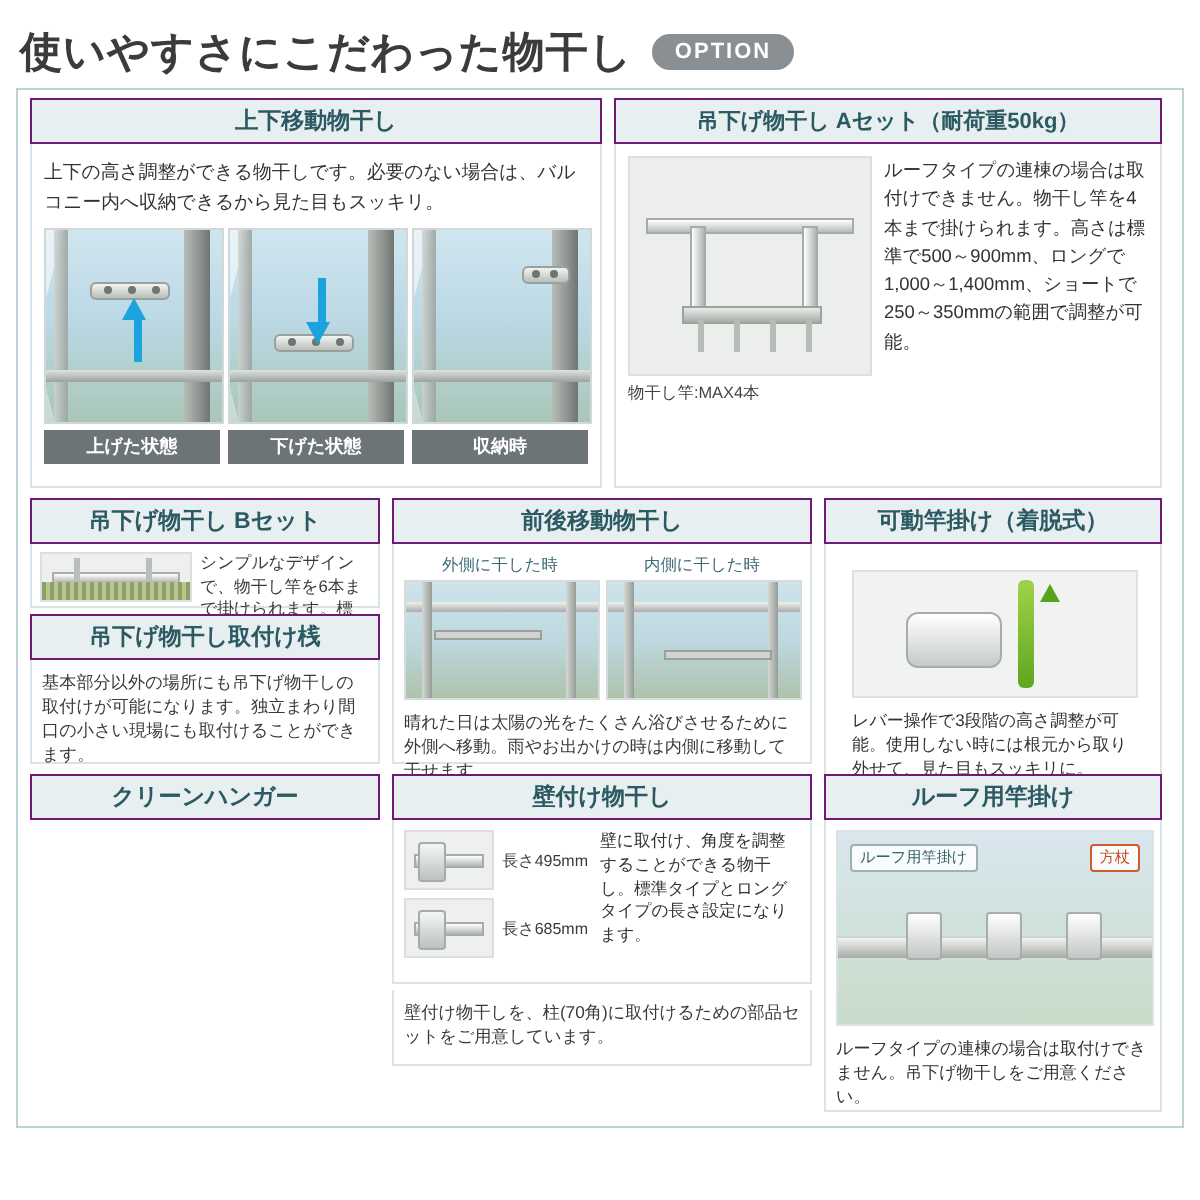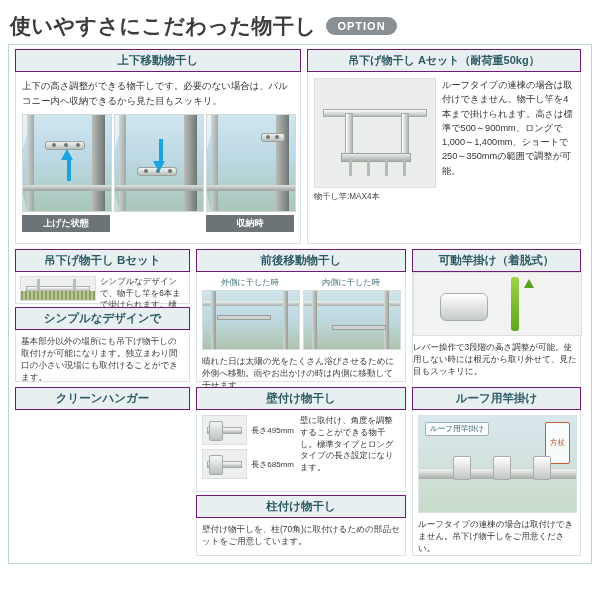--- a/index.html
+++ b/index.html
@@ -155,21 +155,21 @@
     background:linear-gradient(#cfe3ea 0%,#bed8e0 50%,#aec2ab 100%);
   }
   .zengo-pic .beam{
     position:absolute;left:0;right:0;height:5px;background:linear-gradient(#f0f2f0,#a8ada9);
   }
   .zengo-pic .pole{position:absolute;width:5px;top:0;bottom:0;background:linear-gradient(90deg,#d6dad6,#959b97);}
   .zengo-pic .bar{position:absolute;height:3px;background:#cfd4d0;border:1px solid #9aa09c;}
   .zengo-txt{margin-top:5px;font-size:8.6px;line-height:1.42;color:#3a3a3a;}
 
   #p-kadou{left:403px;top:204px;width:169px;height:134px;}
-  #p-kadou .panel-body{height:133px;padding:0;}
+  #p-kadou .panel-body{height:133px;padding:13px;}
   .kadou-pic{
     width:100%;height:62px;background:#f1f3f1;border:1px solid #dde0dd;position:relative;overflow:hidden;
   }
   .kadou-pic .grn{
     position:absolute;left:58%;top:4px;width:8px;height:54px;
     background:linear-gradient(#9fd34a,#5fa61f);border-radius:3px;
   }
   .kadou-pic .clamp{
     position:absolute;left:26px;top:20px;width:46px;height:26px;border-radius:6px;
     background:linear-gradient(#ffffff,#c6cbc7);border:1px solid #a8ada9;
@@ -228,21 +228,21 @@
   .roof-pic .rbeam{
     position:absolute;left:0;right:0;top:52px;height:10px;
     background:linear-gradient(#f2f4f2,#a6aba7);border-top:1px solid #cfd4d0;
   }
   .roof-pic .rhook{
     position:absolute;top:40px;width:16px;height:22px;
     background:linear-gradient(#ffffff,#c2c7c3);border:1px solid #a8ada9;border-radius:2px;
   }
   .roof-cal{
     position:absolute;right:6px;top:6px;border:1px solid #d05a2a;color:#c2491c;
-    background:rgba(255,255,255,.85);font-size:7.6px;padding:15px 4px;border-radius:2px;
+    background:rgba(255,255,255,.85);font-size:7.6px;padding:1px 4px;border-radius:2px;
   }
   .roof-tag{
     position:absolute;left:6px;top:6px;border:1px solid #9fb0b4;background:rgba(255,255,255,.85);
     color:#36636b;font-size:7.6px;padding:1px 4px;border-radius:2px;
   }
   .roof-txt{margin-top:5px;font-size:8.5px;line-height:1.42;}
 
   
   .footnote{
     position:absolute;left:14px;top:570px;font-size:8.6px;color:#555;
@@ -290,20 +290,21 @@
               <div class="post"></div>
               <div class="rail"></div>
               <div class="arm" style="left:22px;top:52px;">
                   <i style="left:6px"></i>
                   <i style="left:18px"></i>
                   <i style="left:30px"></i>
                 </div>
               <div class="abar" style="left:44px;top:24px;height:22px;"></div>
               <div class="arrow down" style="left:38px;top:46px;"></div>
             </div>
+            <div class="ud-name">下げた状態</div>
           </div>
 
           <div class="ud-cell">
             <div class="ud-pic">
               <div class="glass"></div>
               <div class="post2"></div>
               <div class="post"></div>
               <div class="rail"></div>
               <div class="arm" style="left:54px;top:18px;width:22px;">
                   <i style="left:4px"></i>
@@ -346,21 +347,21 @@
           <div class="mh"></div>
           <div class="mp" style="left:16px;"></div>
           <div class="mp" style="left:52px;"></div>
           <div class="grass"></div>
         </div>
         <div class="mini-txt">シンプルなデザインで、物干し竿を6本まで掛けられます。標準、ロング、ショートの3サイズ設定。</div>
       </div>
     </section>
 
     <section class="panel" id="p-btoritsuke">
-      <div class="panel-head">シンプルなデザインで</div>
+      <div class="panel-head">吊下げ物干し取付け桟</div>
       <div class="panel-body">
         <div class="txt small">基本部分以外の場所にも吊下げ物干しの取付けが可能になります。独立まわり間口の小さい現場にも取付けることができます。</div>
       </div>
     </section>
 
     <section class="panel" id="p-zengo">
       <div class="panel-head">前後移動物干し</div>
       <div class="panel-body">
         <div class="zengo-cols">
           <div class="zengo-col">
@@ -419,21 +420,20 @@
               <div class="kfix"></div>
             </div>
             <div class="kb-len">長さ685mm</div>
           </div>
         </div>
         <div class="kabe-txt">壁に取付け、角度を調整することができる物干し。標準タイプとロングタイプの長さ設定になります。</div>
       </div>
     </section>
 
     <section class="panel" id="p-hashira">
-      <div class="panel-head">柱付け物干し</div>
       <div class="panel-body">
         <div class="txt small">壁付け物干しを、柱(70角)に取付けるための部品セットをご用意しています。</div>
       </div>
     </section>
 
     <section class="panel" id="p-roof">
       <div class="panel-head">ルーフ用竿掛け</div>
       <div class="panel-body">
         <div class="roof-pic">
           <div class="roof-tag">ルーフ用竿掛け</div>

